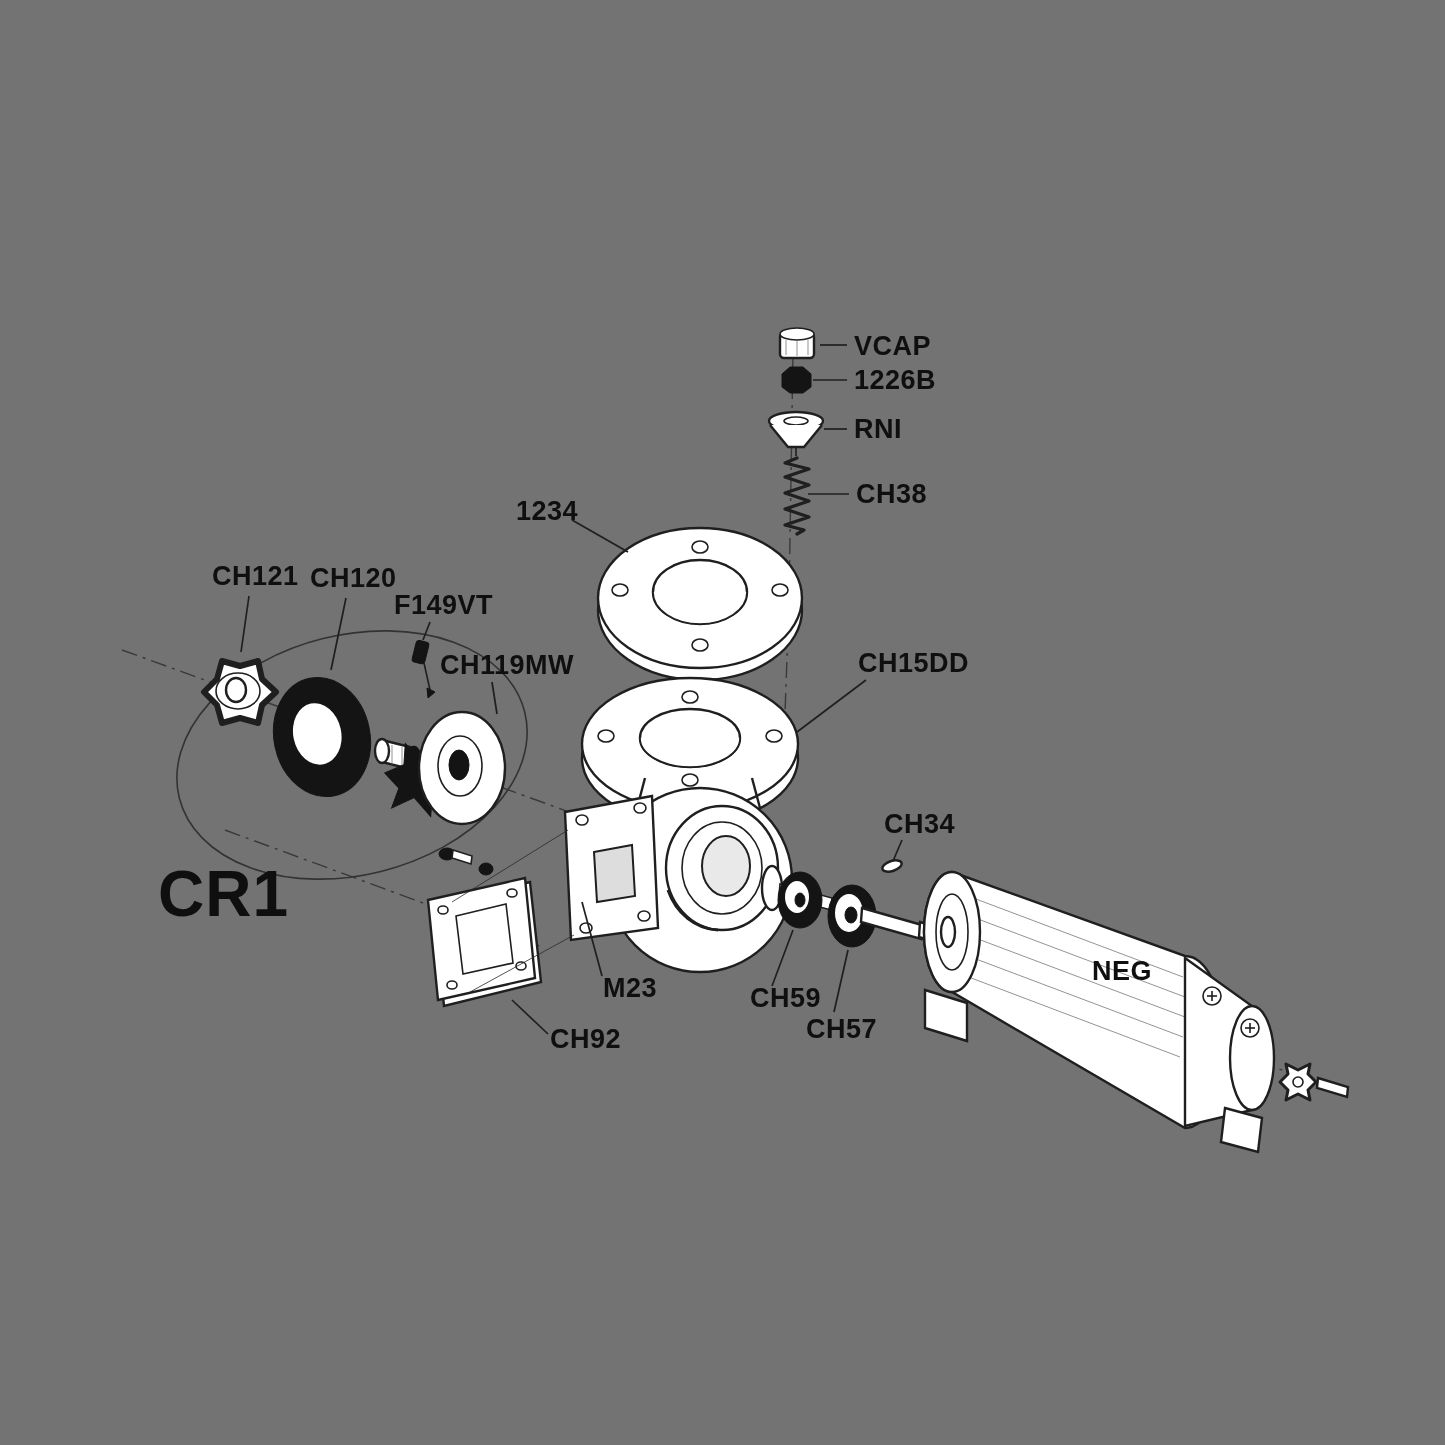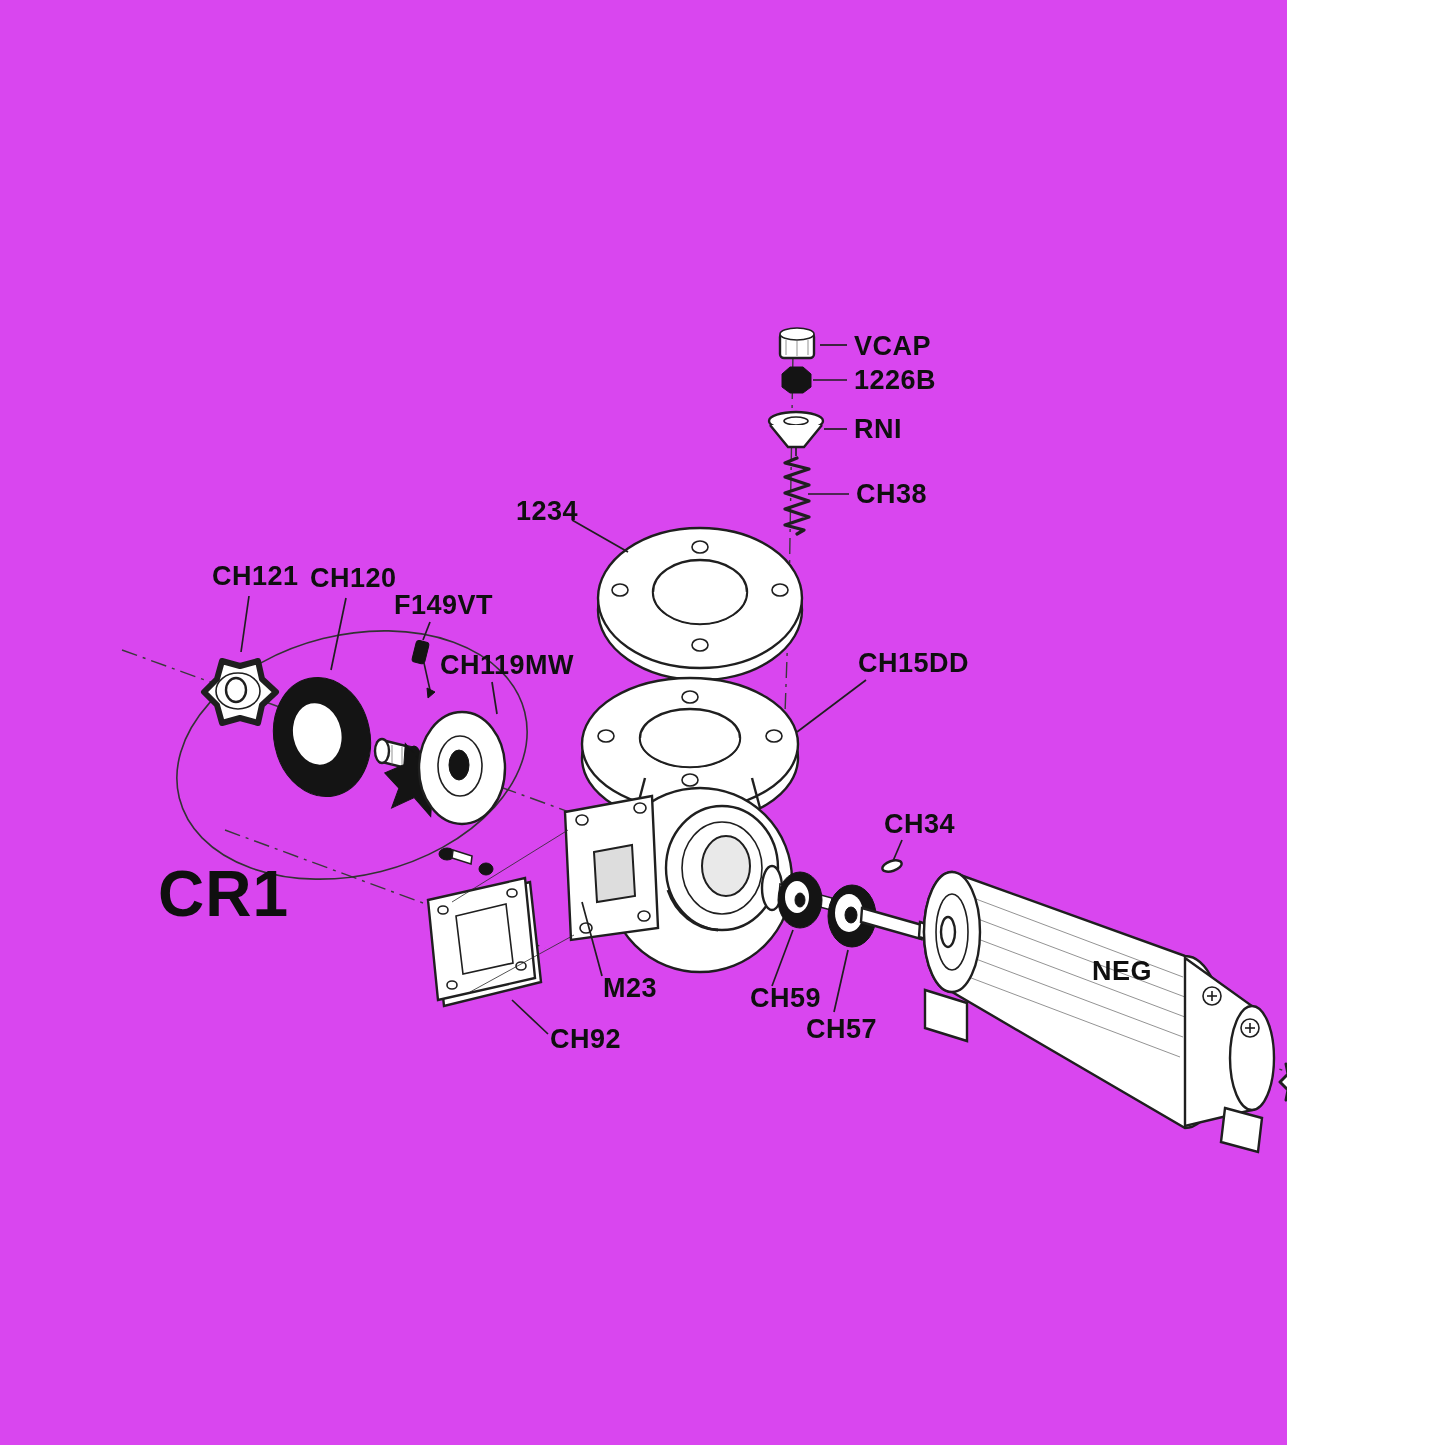--- a/index.html
+++ b/index.html
@@ -1,16 +1,16 @@
 <!DOCTYPE html>
 <html><head>
 <meta charset="utf-8">
 <style>
   html,body{margin:0;padding:0;background:#fff;}
-  .stage{position:relative;width:1287px;height:1445px;background:#d946ef;overflow:hidden;
+  .stage{position:relative;width:1445px;height:1445px;background:#737373;overflow:hidden;
          font-family:"Liberation Sans", sans-serif;}
   svg{position:absolute;left:0;top:0;}
   .part{fill:#fff;stroke:#1f1f1f;stroke-width:2.4;}
   .part-thin{fill:#fff;stroke:#1f1f1f;stroke-width:1.6;}
   .dark{fill:#141414;stroke:#141414;}
   .leader{stroke:#1f1f1f;stroke-width:1.7;fill:none;}
   .axis{stroke:#3a3a3a;stroke-width:1.4;fill:none;stroke-dasharray:16 6 3 6;}
   .hatch{stroke:#5a5a5a;stroke-width:1;opacity:.65;}
   .construct{stroke:#2a2a2a;stroke-width:1;opacity:.8;}
   text.lbl{font-family:"Liberation Sans", sans-serif;font-weight:700;font-size:27px;fill:#0f0f0f;letter-spacing:.5px;}

